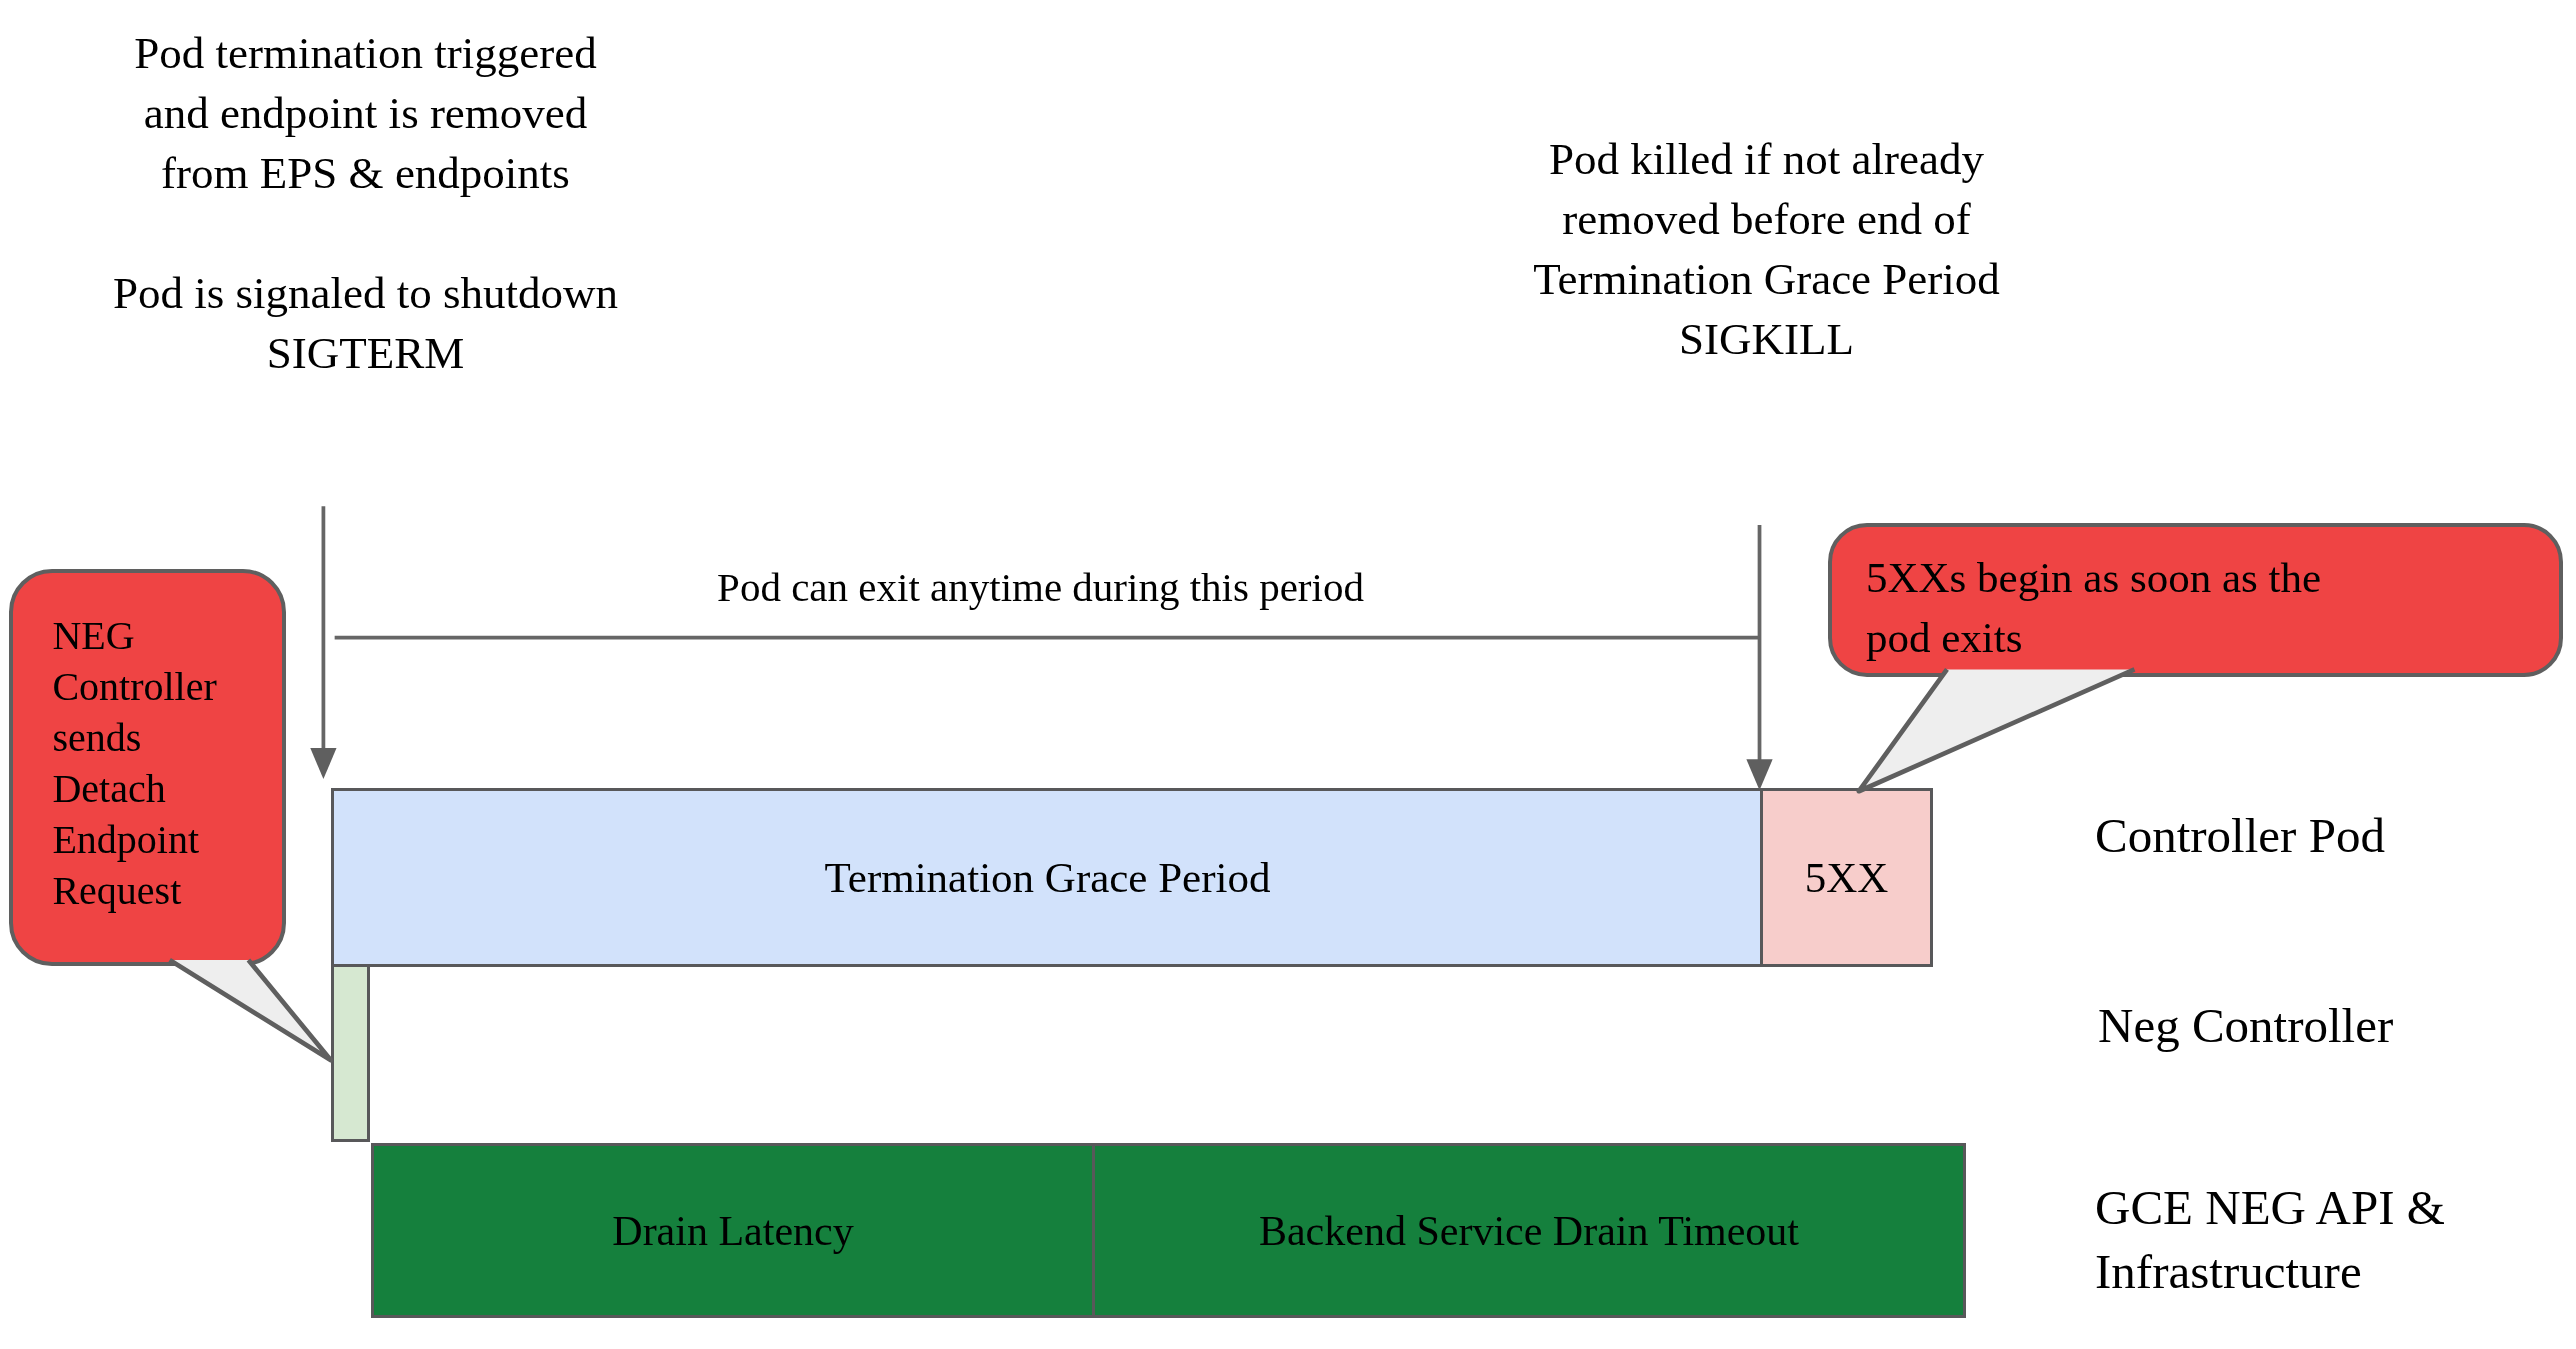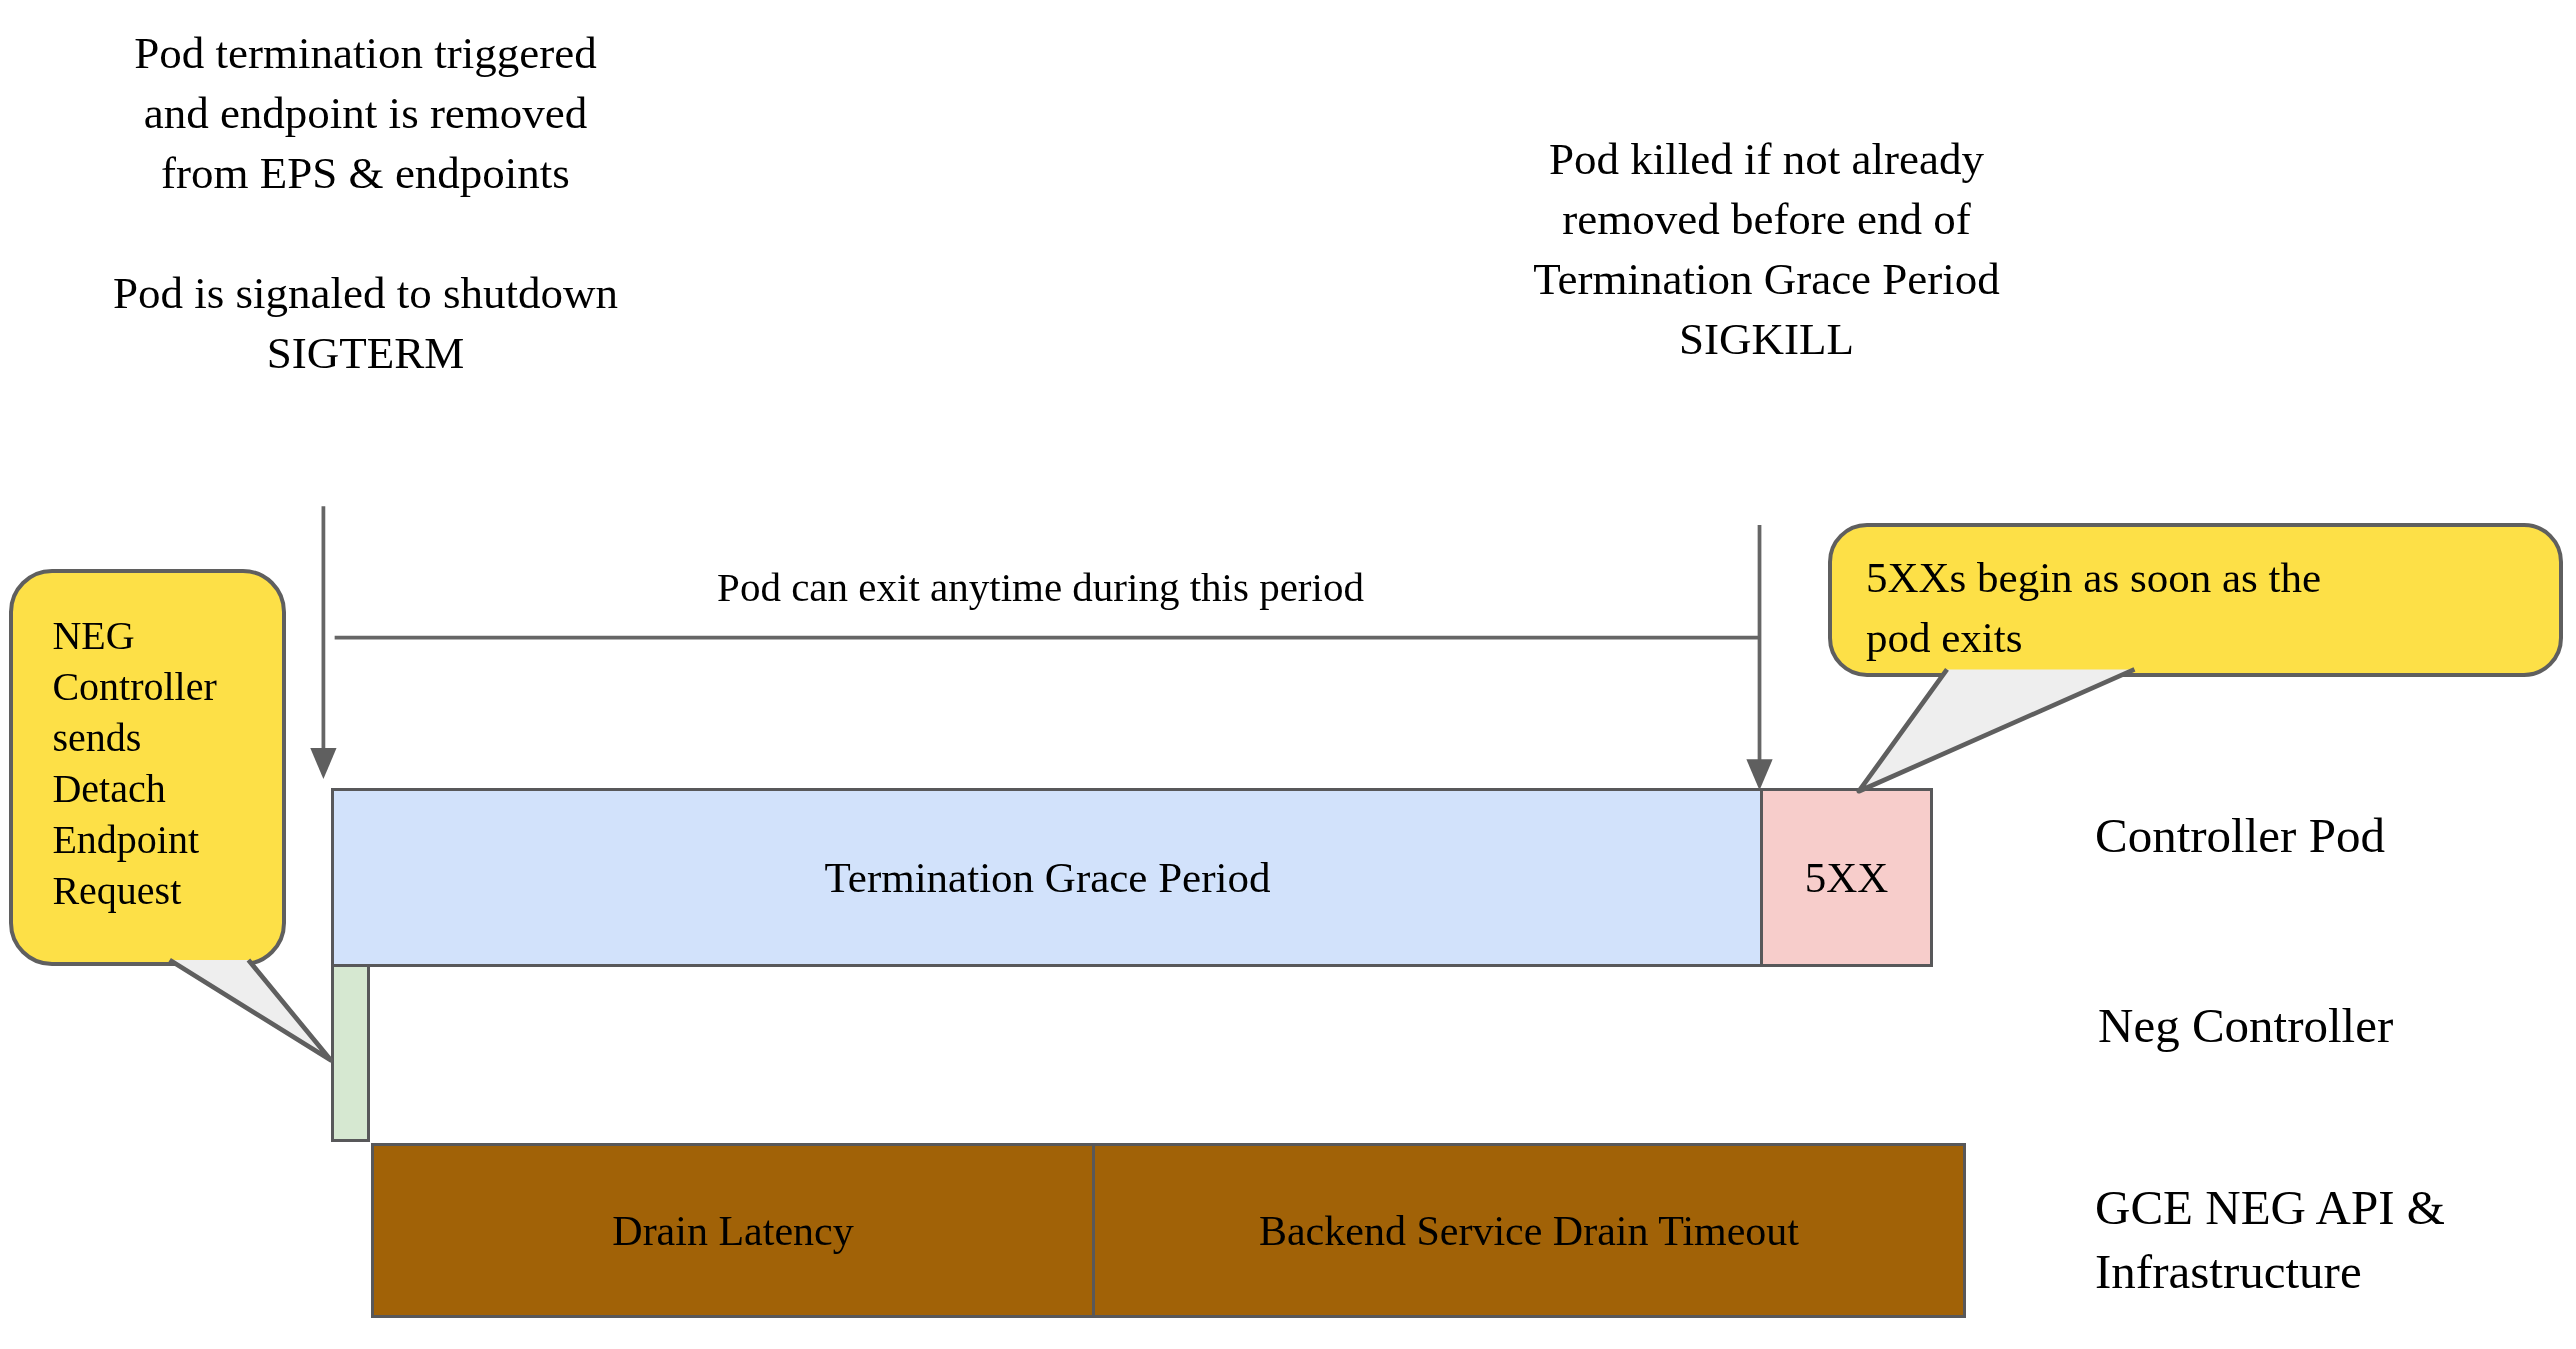--- a/index.html
+++ b/index.html
@@ -27,33 +27,33 @@
     box-sizing: border-box;
     border: 3.7px solid #58585a;
     display: flex;
     align-items: center;
     justify-content: center;
   }
   .bar .bar-label { font-size: 43px; color: #000000; }
   .bar.grace  { left: 331px;  top: 788px;  width: 1430px; height: 179px; background: #d2e2fb; border-right: none; }
   .bar.fivexx { left: 1760px; top: 788px;  width: 173px;  height: 179px; background: #f7cdcb; }
   .bar.detach { left: 331px;  top: 967px; width: 39px;   height: 175px; background: #d6e8d1; border-top: none; }
-  .bar.drain  { left: 371px;  top: 1143px; width: 1595px; height: 175px; background: #a16207; padding: 0; align-items: stretch; justify-content: flex-start; }
+  .bar.drain  { left: 371px;  top: 1143px; width: 1595px; height: 175px; background: #15803d; padding: 0; align-items: stretch; justify-content: flex-start; }
   .bar.drain .cell {
     display: flex; align-items: center; justify-content: center;
     box-sizing: border-box;
   }
   .bar.drain .cell-1 { width: 721px; border-right: 3.7px solid #58585a; }
   .bar.drain .cell-2 { flex: 1; align-items: center; }
   .bar.drain .bar-label { font-size: 42px; }
 
   .callout {
     position: absolute;
     box-sizing: border-box;
-    background: #fde047;
+    background: #ef4444;
     border: 4.7px solid #5f5f5f;
     border-radius: 43px;
     white-space: pre-line;
     color: #000000;
   }
   .callout.left {
     left: 9.4px; top: 569px; width: 277px; height: 397px;
     font-size: 40px; line-height: 51px;
     padding: 37px 9.4px 0 39px;
   }

